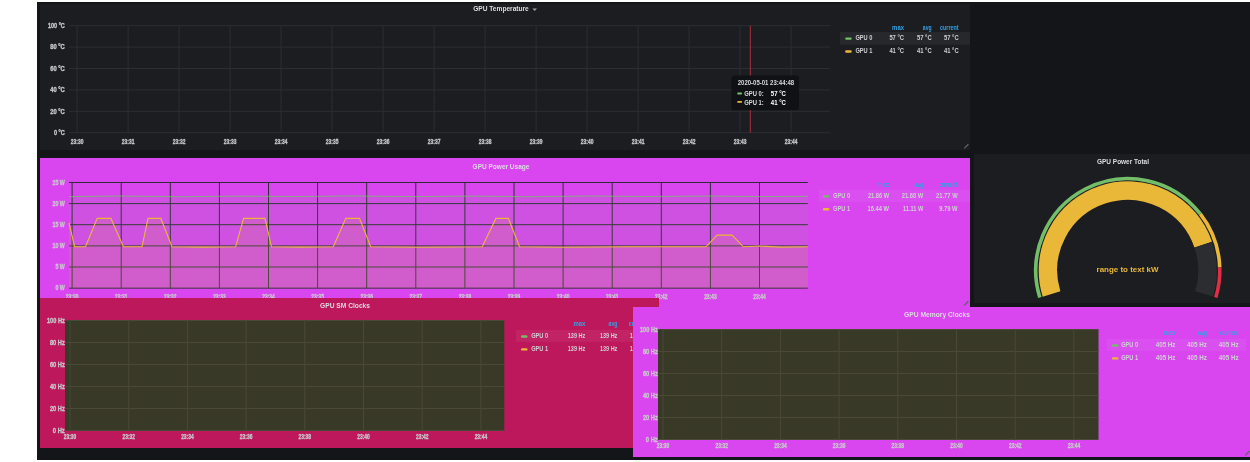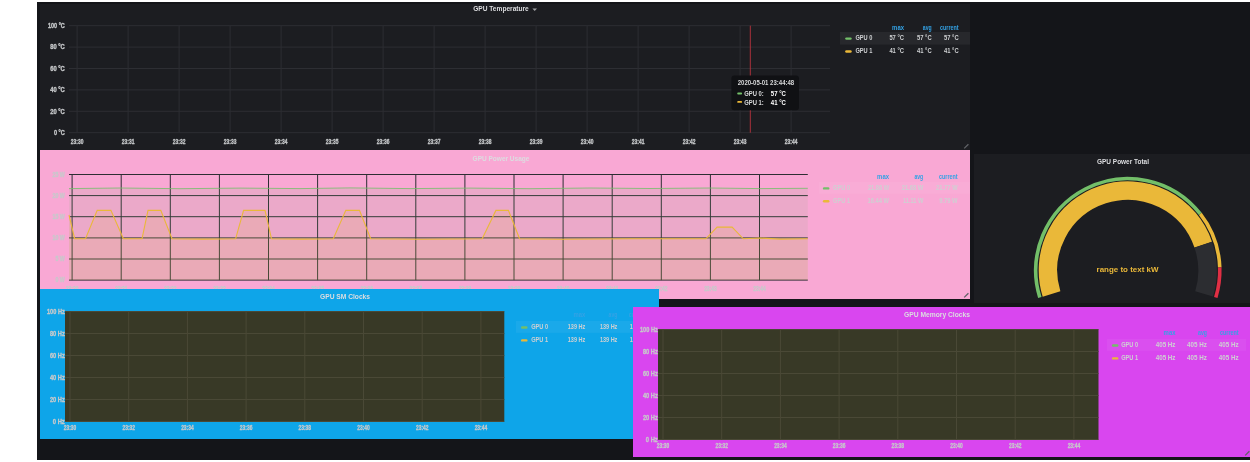--- a/index.html
+++ b/index.html
@@ -72,21 +72,21 @@
 <text x="891.6" y="36.0" font-size="6.8" fill="#ced0d2" font-weight="bold" text-anchor="end" font-family="&quot;Liberation Sans&quot;, sans-serif" textLength="14.6" lengthAdjust="spacingAndGlyphs">57 °C</text>
 <text x="918.6" y="36.0" font-size="6.8" fill="#ced0d2" font-weight="bold" text-anchor="end" font-family="&quot;Liberation Sans&quot;, sans-serif" textLength="14.6" lengthAdjust="spacingAndGlyphs">57 °C</text>
 <rect x="805.2" y="46.3" width="6.5" height="2.4" rx="1.2" fill="#eab839"></rect>
 <text x="815.4" y="48.9" font-size="6.8" fill="#ced0d2" font-weight="bold" text-anchor="start" font-family="&quot;Liberation Sans&quot;, sans-serif" textLength="17" lengthAdjust="spacingAndGlyphs">GPU 1</text>
 <text x="864.0" y="48.9" font-size="6.8" fill="#ced0d2" font-weight="bold" text-anchor="end" font-family="&quot;Liberation Sans&quot;, sans-serif" textLength="14.6" lengthAdjust="spacingAndGlyphs">41 °C</text>
 <text x="891.6" y="48.9" font-size="6.8" fill="#ced0d2" font-weight="bold" text-anchor="end" font-family="&quot;Liberation Sans&quot;, sans-serif" textLength="14.6" lengthAdjust="spacingAndGlyphs">41 °C</text>
 <text x="918.6" y="48.9" font-size="6.8" fill="#ced0d2" font-weight="bold" text-anchor="end" font-family="&quot;Liberation Sans&quot;, sans-serif" textLength="14.6" lengthAdjust="spacingAndGlyphs">41 °C</text>
         <path d="M 924.2 144.4 L 928.4 140.2" stroke="#606266" stroke-width="1.3" fill="none"></path>
       </svg>
     </div>
-    <div style="position:absolute;left:3px;top:148px;width:930px;height:149px;background:#f9a8d4;">
+    <div style="position:absolute;left:3px;top:156px;width:930px;height:149px;background:#d946ef;">
       <svg width="930" height="149" viewBox="0 0 930 149" style="position:absolute;left:0;top:0;">
         <text x="461" y="10.5" font-size="8" fill="#dcdde0" font-weight="bold" text-anchor="middle" font-family="&quot;Liberation Sans&quot;, sans-serif" textLength="56.8" lengthAdjust="spacingAndGlyphs">GPU Power Usage</text>
         <line x1="29" y1="24.5" x2="767.8" y2="24.5" stroke="#2d2e33" stroke-width="1"></line>
 <line x1="29" y1="45.6" x2="767.8" y2="45.6" stroke="#2d2e33" stroke-width="1"></line>
 <line x1="29" y1="66.7" x2="767.8" y2="66.7" stroke="#2d2e33" stroke-width="1"></line>
 <line x1="29" y1="87.9" x2="767.8" y2="87.9" stroke="#2d2e33" stroke-width="1"></line>
 <line x1="29" y1="109.0" x2="767.8" y2="109.0" stroke="#2d2e33" stroke-width="1"></line>
 <line x1="29" y1="130.1" x2="767.8" y2="130.1" stroke="#2d2e33" stroke-width="1"></line>
 <line x1="32.1" y1="24.5" x2="32.1" y2="130.1" stroke="#2d2e33" stroke-width="1"></line>
 <line x1="81.2" y1="24.5" x2="81.2" y2="130.1" stroke="#2d2e33" stroke-width="1"></line>
@@ -151,21 +151,21 @@
         <text x="149" y="10.2" font-size="8" fill="#dcdde0" font-weight="bold" text-anchor="middle" font-family="&quot;Liberation Sans&quot;, sans-serif" textLength="52" lengthAdjust="spacingAndGlyphs">GPU Power Total</text>
 <path d="M 77.53 139.92 A 79.75 79.75 0 0 1 229.21 90.64" stroke="#eab839" stroke-width="18.5" fill="none"></path>
 <path d="M 229.21 90.64 A 79.75 79.75 0 0 1 230.07 139.92" stroke="#2c2d31" stroke-width="18.5" fill="none"></path>
 <path d="M 65.82 143.50 A 92.00 92.00 0 0 1 226.30 59.96" stroke="#73bf69" stroke-width="3.6" fill="none"></path>
 <path d="M 226.30 59.96 A 92.00 92.00 0 0 1 245.74 113.39" stroke="#eab839" stroke-width="3.6" fill="none"></path>
 <path d="M 245.74 113.39 A 92.00 92.00 0 0 1 241.78 143.50" stroke="#e02f44" stroke-width="3.6" fill="none"></path>
 <text x="153.5" y="118.0" font-size="7.8" fill="#eab839" font-weight="bold" text-anchor="middle" font-family="&quot;Liberation Sans&quot;, sans-serif" textLength="61.9" lengthAdjust="spacingAndGlyphs">range to text kW</text>
         <path d="M 302.2 147.4 L 306.4 143.2" stroke="#606266" stroke-width="1.3" fill="none"></path>
       </svg>
     </div>
-    <div style="position:absolute;left:3px;top:287px;width:619px;height:150px;background:#0ea5e9;">
+    <div style="position:absolute;left:3px;top:296px;width:619px;height:150px;background:#be185d;">
       <svg width="619" height="150" viewBox="0 0 619 150" style="position:absolute;left:0;top:0;">
         <text x="305" y="9.8" font-size="8" fill="#dcdde0" font-weight="bold" text-anchor="middle" font-family="&quot;Liberation Sans&quot;, sans-serif" textLength="50" lengthAdjust="spacingAndGlyphs">GPU SM Clocks</text>
         <rect x="25" y="22.5" width="439.3" height="110.0" fill="#383926"></rect>
 <line x1="25" y1="22.5" x2="464.3" y2="22.5" stroke="#4a4936" stroke-width="1"></line>
 <line x1="25" y1="44.5" x2="464.3" y2="44.5" stroke="#4a4936" stroke-width="1"></line>
 <line x1="25" y1="66.5" x2="464.3" y2="66.5" stroke="#4a4936" stroke-width="1"></line>
 <line x1="25" y1="88.5" x2="464.3" y2="88.5" stroke="#4a4936" stroke-width="1"></line>
 <line x1="25" y1="110.5" x2="464.3" y2="110.5" stroke="#4a4936" stroke-width="1"></line>
 <line x1="25" y1="132.5" x2="464.3" y2="132.5" stroke="#4a4936" stroke-width="1"></line>
 <line x1="30.0" y1="22.5" x2="30.0" y2="132.5" stroke="#4a4936" stroke-width="1"></line>

